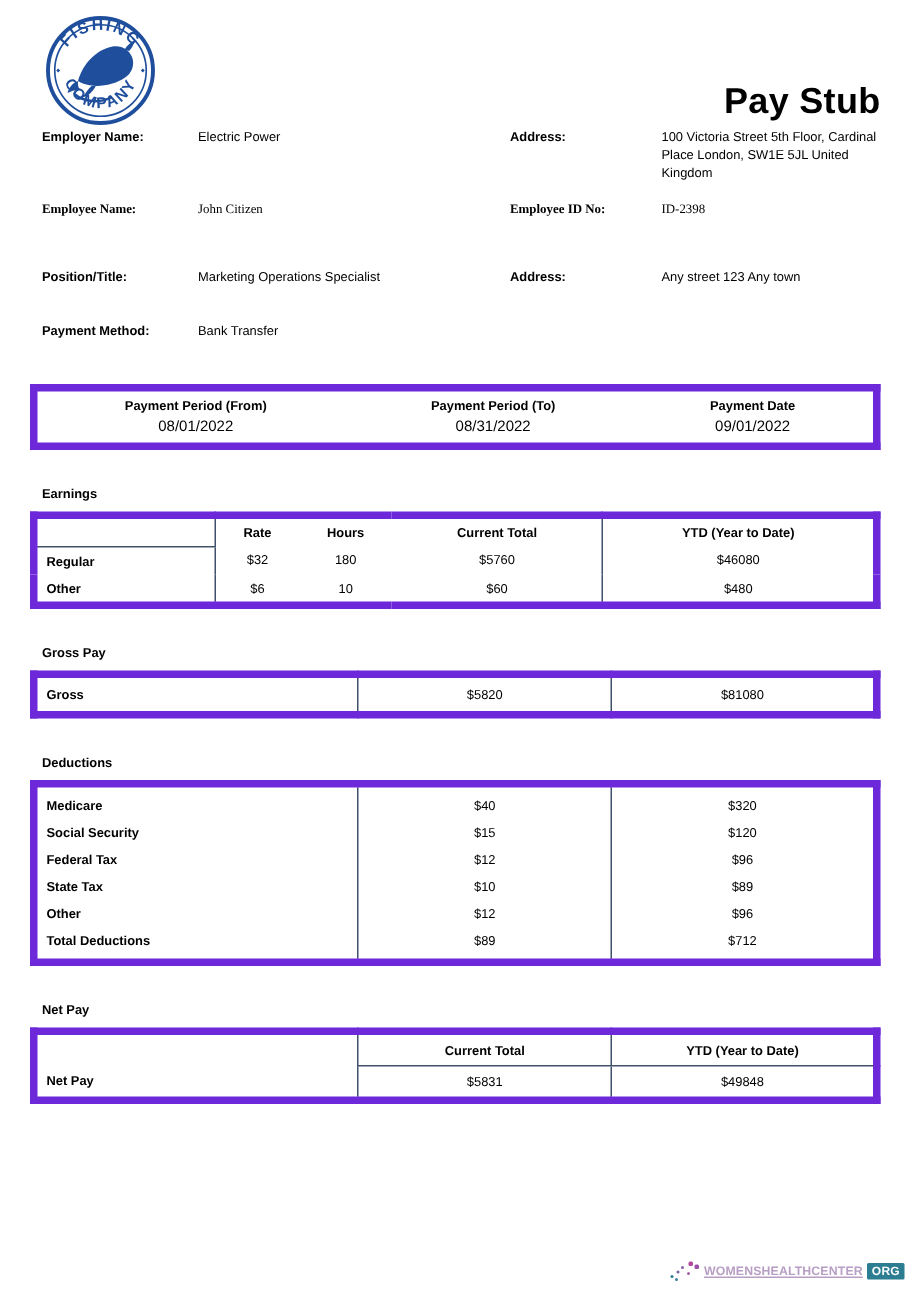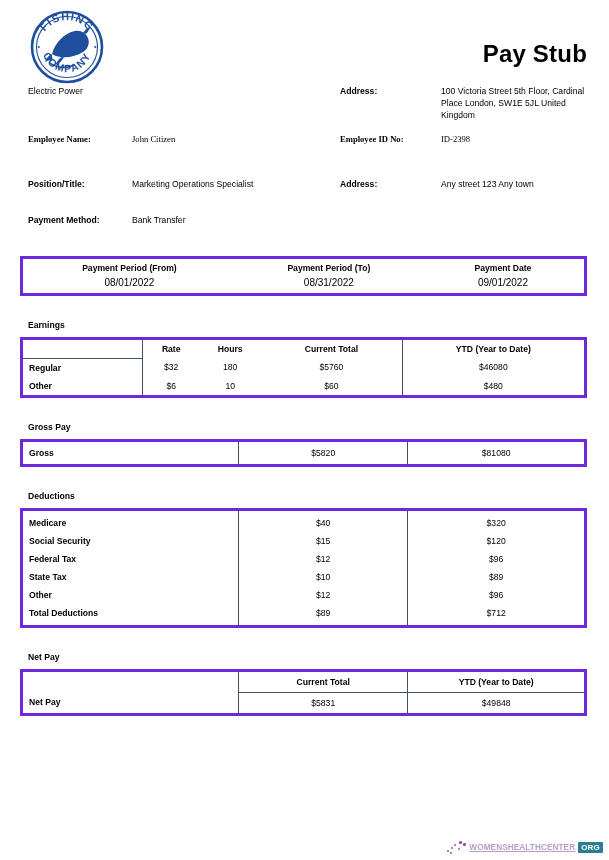--- a/index.html
+++ b/index.html
@@ -33,21 +33,21 @@
     position: absolute;
     left: 28px;
     top: 8px;
     width: 78px;
     height: 78px;
   }
   .logo svg { display: block; }
   .doc-title {
     position: absolute;
     right: 22px;
-    top: 42px;
+    top: 56px;
     font-size: 24px;
     font-weight: bold;
     letter-spacing: 0.2px;
     line-height: 1;
     color: #000;
   }
 
   
   .info {
     position: relative;
@@ -87,21 +87,21 @@
   
   .sec-title {
     font-size: 8.6px;
     font-weight: bold;
     margin: 0 0 7px 28px;
   }
 
   
   .tbl {
     margin: 0 22px 0 20px;
-    border: 3px solid #6d28d9;
+    border: 5px solid #6d28d9;
     border-collapse: collapse;
     width: calc(100% - 42px);
     table-layout: fixed;
   }
   .tbl td, .tbl th {
     border: 0;
     padding: 0;
     font-size: 8.6px;
     font-weight: normal;
     vertical-align: middle;
@@ -230,20 +230,21 @@
       </svg>
     </div>
 
     <div class="doc-title">Pay Stub</div>
   </div>
 
   <div class="info">
 
     <div class="info-row r1">
       <div class="col-a">
+        <div class="lbl">Employer Name:</div>
         <div class="val">Electric Power</div>
       </div>
       <div class="col-b">
         <div class="lbl">Address:</div>
         <div class="val">100 Victoria Street 5th Floor, Cardinal Place London, SW1E 5JL United Kingdom</div>
       </div>
     </div>
 
     <div class="info-row r2">
       <div class="col-a">

